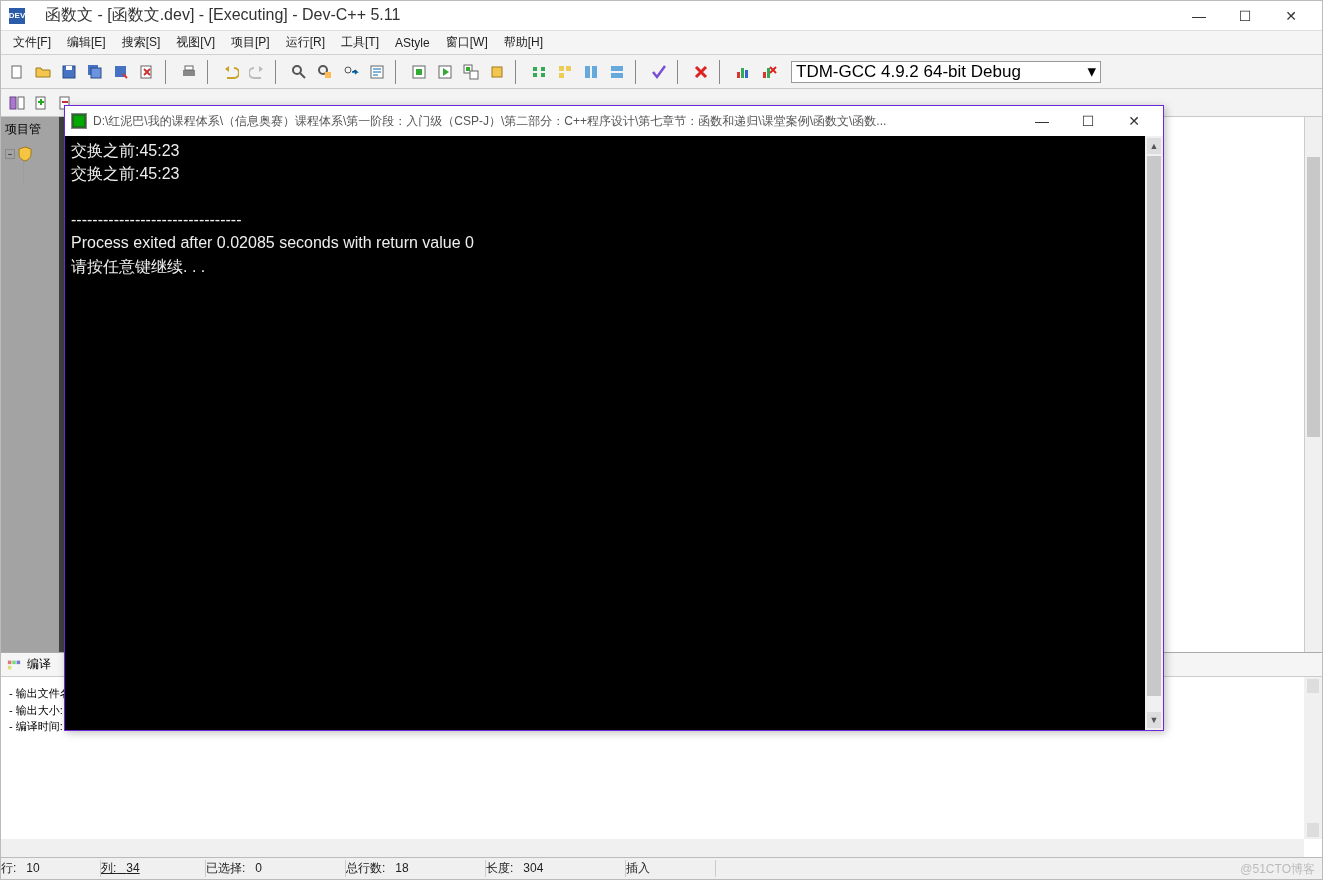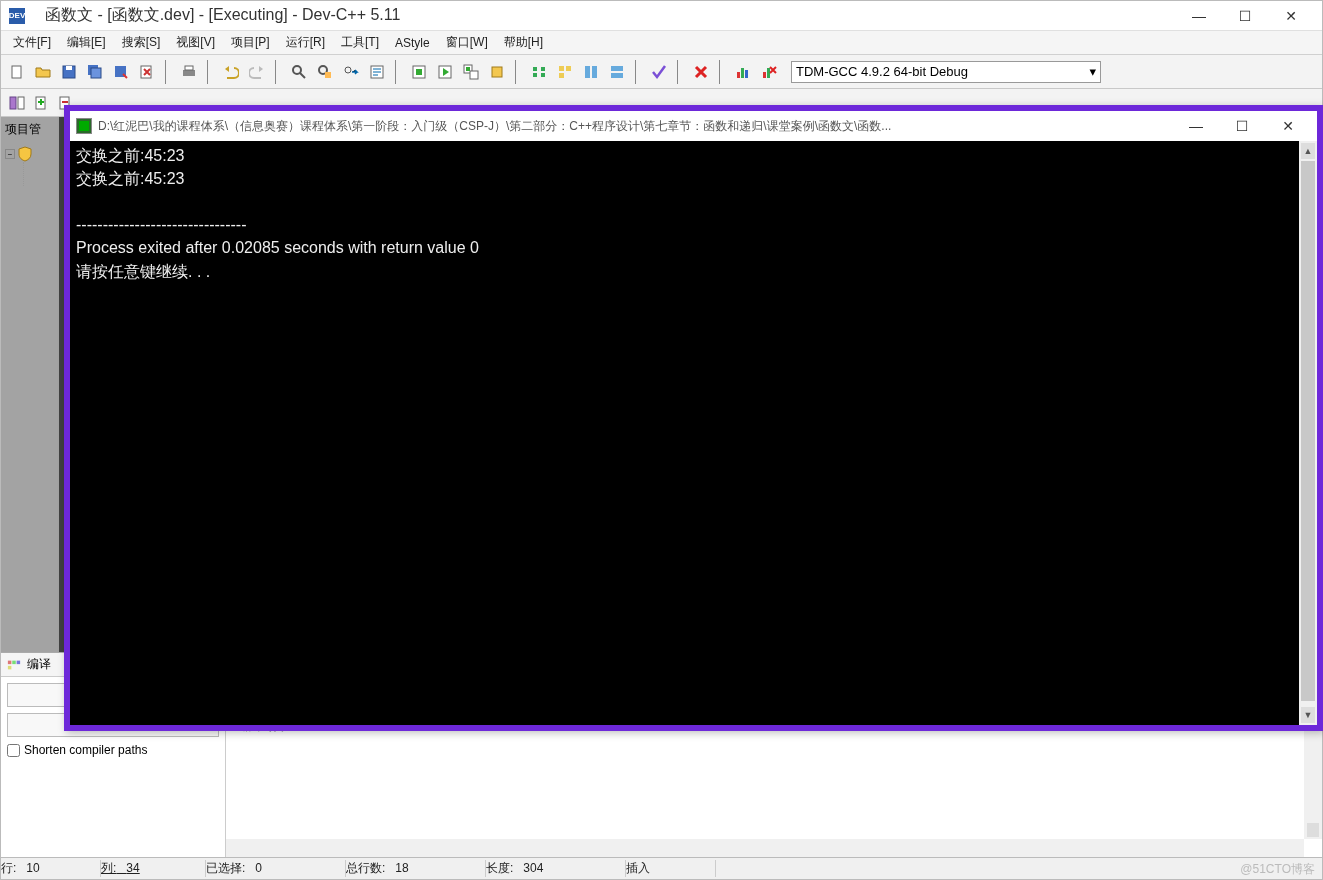--- a/index.html
+++ b/index.html
@@ -13,21 +13,21 @@
 .titlebar .ttl { font-size: 16px; color: #333; flex: 1; }
 .winbtns { display: flex; gap: 0; }
 .winbtns div { width: 46px; height: 30px; display: flex; align-items: center; justify-content: center; font-size: 14px; color: #333; }
 
 .menubar { height: 24px; background: #f5f5f5; display: flex; align-items: center; padding: 0 4px; font-size: 12px; color: #222; border-bottom: 1px solid #d0d0d0; }
 .menubar span { padding: 3px 8px; }
 
 .toolbar { height: 34px; background: #f3f3f3; display: flex; align-items: center; padding: 2px 4px; border-bottom: 1px solid #c8c8c8; gap: 2px; }
 .tbtn { width: 24px; height: 24px; display: flex; align-items: center; justify-content: center; border: 1px solid transparent; font-size: 14px; }
 .tsep { width: 6px; height: 24px; border-left: 1px solid #888; margin: 0 4px; }
-.compiler-select { margin-left: 8px; width: 310px; height: 22px; border: 1px solid #999; background: #fff; font-family: "Courier New", monospace; font-size: 13px; padding: 0 4px; display: flex; align-items: center; justify-content: space-between; }
+.compiler-select { margin-left: 8px; width: 310px; height: 22px; border: 1px solid #999; background: #fff; font-family: "Courier New", monospace; font-size: 17px; padding: 0 4px; display: flex; align-items: center; justify-content: space-between; }
 
 .lefttabs { height: 28px; background: #f3f3f3; display: flex; align-items: center; padding: 2px 6px; gap: 4px; border-bottom: 1px solid #c8c8c8; font-size: 12px; }
 .lefttabs .tbtn { width: 20px; height: 20px; }
 
 .body { flex: 1; display: flex; position: relative; }
 .sidebar { width: 65px; background: #a3a3a3; border-right: 7px solid #404040; font-size: 12px; padding: 4px; overflow: hidden; }
 .sidebar .lbl { white-space: nowrap; }
 .tree { margin-top: 8px; }
 .tree .node { display: flex; align-items: center; gap: 2px; font-size: 12px; }
 .tree .exp { width: 10px; height: 10px; border: 1px solid #888; font-size: 8px; display: flex; align-items: center; justify-content: center; }
@@ -52,21 +52,21 @@
 .bright .vsb2::before { top: 2px; } .bright .vsb2::after { bottom: 2px; }
 
 .statusbar { height: 22px; background: #f0f0f0; border-top: 1px solid #bbb; display: flex; align-items: center; font-size: 12px; color: #222; }
 .statusbar .cell { padding: 0 0; border-right: 1px solid #ccc; white-space: nowrap; }
 .statusbar .cell.w1 { width: 100px; }
 .statusbar .cell.w2 { width: 105px; text-decoration: underline; }
 .statusbar .cell.w3 { width: 140px; }
 .watermark { position: absolute; right: 8px; bottom: 2px; font-size: 12px; color: #bbb; }
 
 
-.console { position: absolute; left: 64px; top: 105px; width: 1259px; height: 626px; background: #000; border: 6px solid #6d28d9; box-shadow: 2px 2px 8px rgba(0,0,0,.25); display: flex; flex-direction: column; }
+.console { position: absolute; left: 64px; top: 105px; width: 1100px; height: 626px; background: #000; border: 1px solid #6d28d9; box-shadow: 2px 2px 8px rgba(0,0,0,.25); display: flex; flex-direction: column; }
 .console .ctitle { height: 30px; background: #fff; display: flex; align-items: center; padding: 0 6px; color: #555; font-size: 12px; }
 .console .ctitle .cico { width: 16px; height: 16px; background: #2a6a2a; border: 1px solid #888; margin-right: 6px; display: flex; align-items: center; justify-content: center; }
 .console .ctitle .ct { flex: 1; overflow: hidden; white-space: nowrap; }
 .console .cbody { flex: 1; background: #000; color: #eee; font-family: "NSimSun","SimSun","Courier New", monospace; font-size: 16px; padding: 4px 6px; line-height: 1.32; white-space: pre; position: relative; }
 .console .cscroll { position: absolute; right: 0; top: 30px; bottom: 0; width: 18px; background: #f0f0f0; }
 .console .cscroll .up, .console .cscroll .dn { position: absolute; left: 2px; right: 2px; height: 16px; background: #ddd; display: flex; align-items: center; justify-content: center; font-size: 9px; color: #555; }
 .console .cscroll .up { top: 2px; } .console .cscroll .dn { bottom: 2px; }
 .console .cscroll .th { position: absolute; left: 2px; right: 2px; top: 20px; height: 540px; background: #c8c8c8; }
 
 svg.ico16 { width: 16px; height: 16px; }
@@ -312,28 +312,20 @@
           <svg class="ico16" viewBox="0 0 16 16">
             <rect x="1" y="3" width="4" height="4" fill="#d77"></rect>
             <rect x="6" y="3" width="4" height="4" fill="#7d7"></rect>
             <rect x="11" y="3" width="4" height="4" fill="#77d"></rect>
             <rect x="1" y="9" width="4" height="4" fill="#dd7"></rect>
           </svg>
         </span>
       <span>编译</span>
     </div>
     <div class="bcontent">
-      <div class="bleft">
-        <div class="box"></div>
-        <div class="box"></div>
-        <label>
-          <input type="checkbox" style="">
-          <span>Shorten compiler paths</span>
-        </label>
-      </div>
       <div class="bright">
         <div>- 输出文件名: D:\红泥巴\我的课程体系\（信息奥赛）课程体系\第一阶段：入门级（CSP-J）\第二部分：C++程序设计\第·</div>
         <div>- 输出大小: 2.03310203552246 MiB</div>
         <div>- 编译时间: 0.27s</div>
         <div class="vsb2"></div>
         <div class="hsb2"></div>
       </div>
     </div>
   </div>
 

